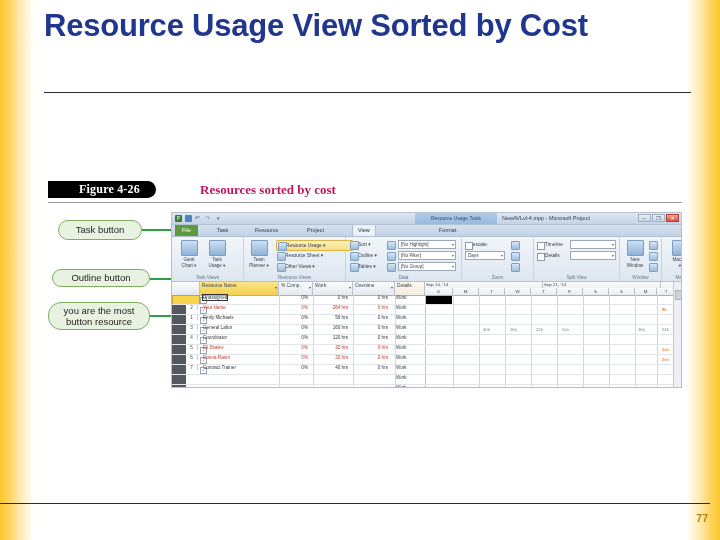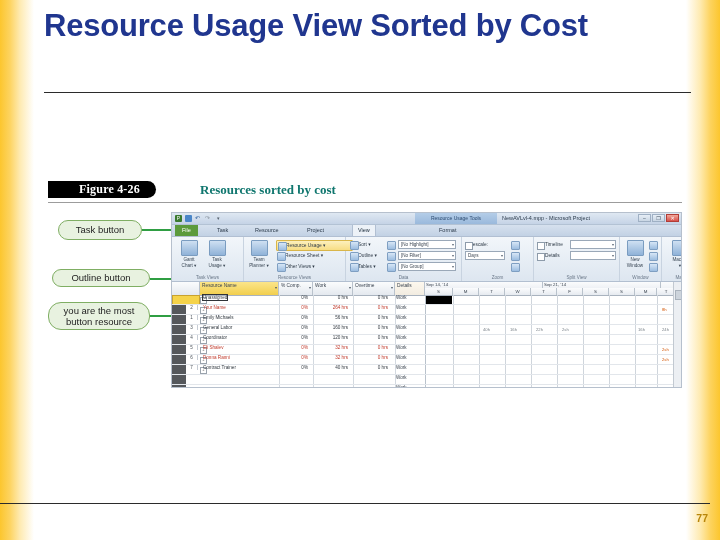--- a/index.html
+++ b/index.html
@@ -65,21 +65,21 @@
   #fig-badge-cap {
     position: absolute; left: 0; top: 1px;
     width: 22px; height: 17px; background: #000000;
   }
   #fig-caption {
     position: absolute; left: 152px; top: 1px;
     font-family: "Liberation Serif", serif;
     font-weight: bold;
     font-size: 13px;
     line-height: 17px;
-    color: #0f766e;
+    color: #be185d;
   }
 
   
   .callout {
     position: absolute;
     background: #e8f2e0;
     border: 1px solid #7fae63;
     border-radius: 13px;
     color: #232323;
     font-size: 9.5px;

